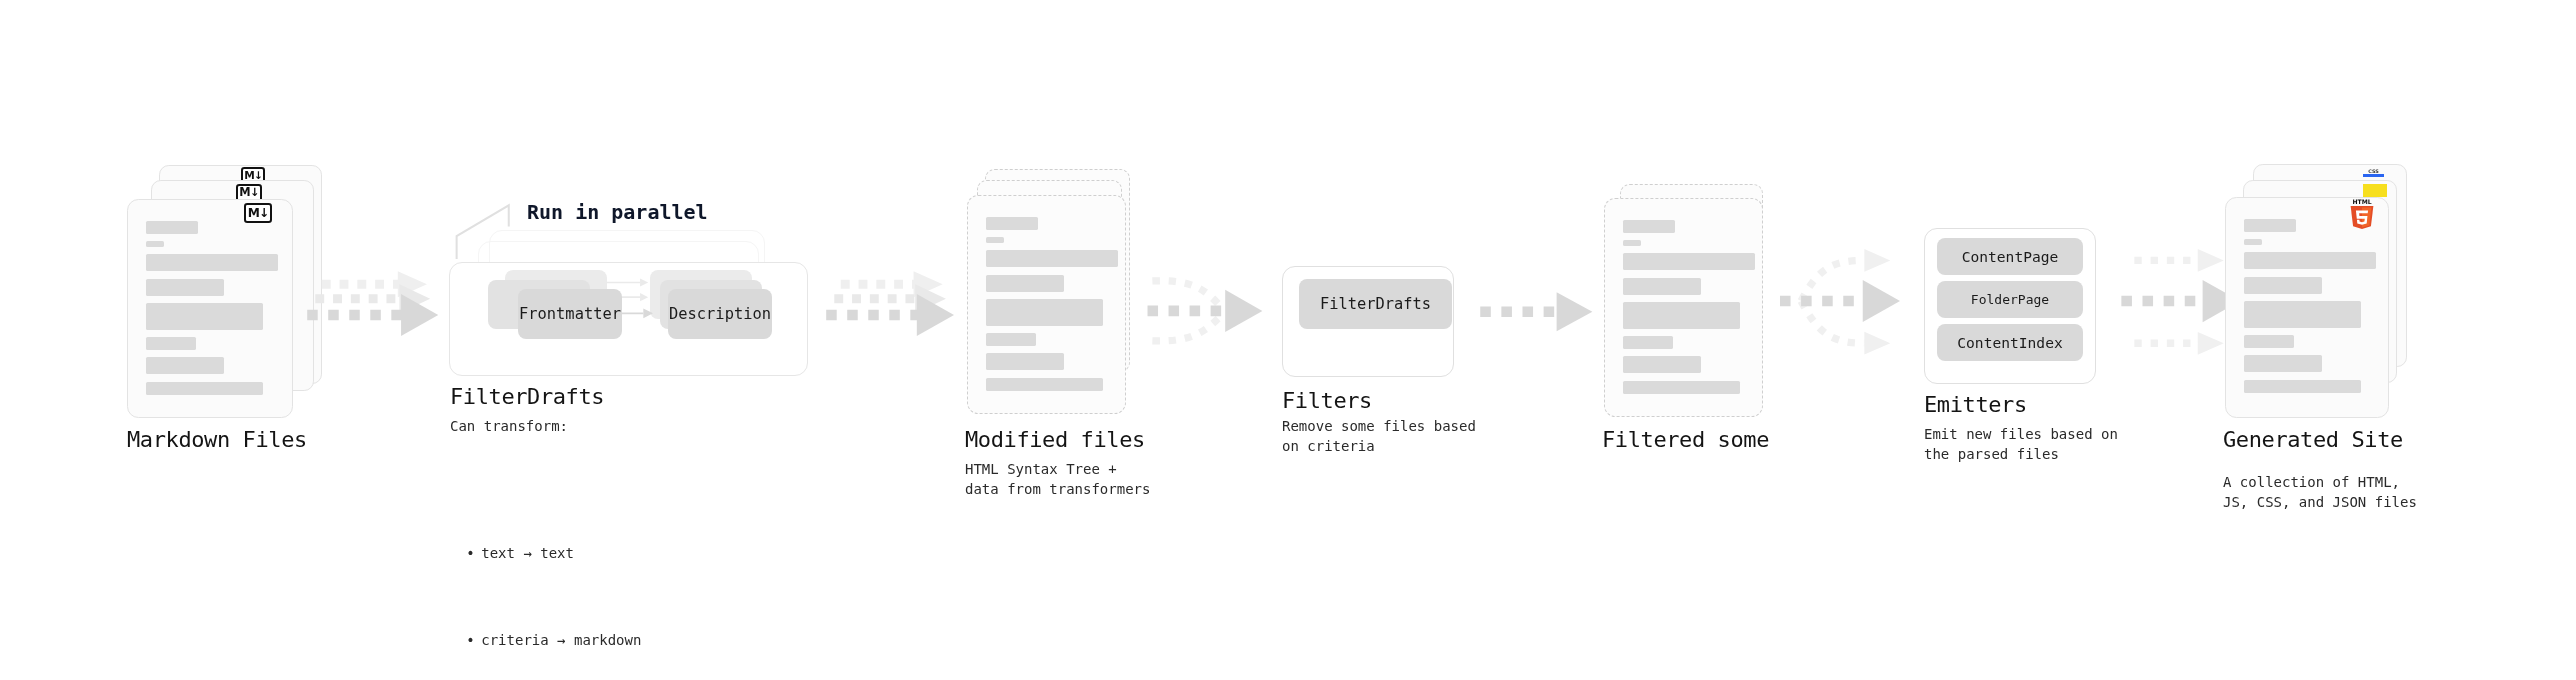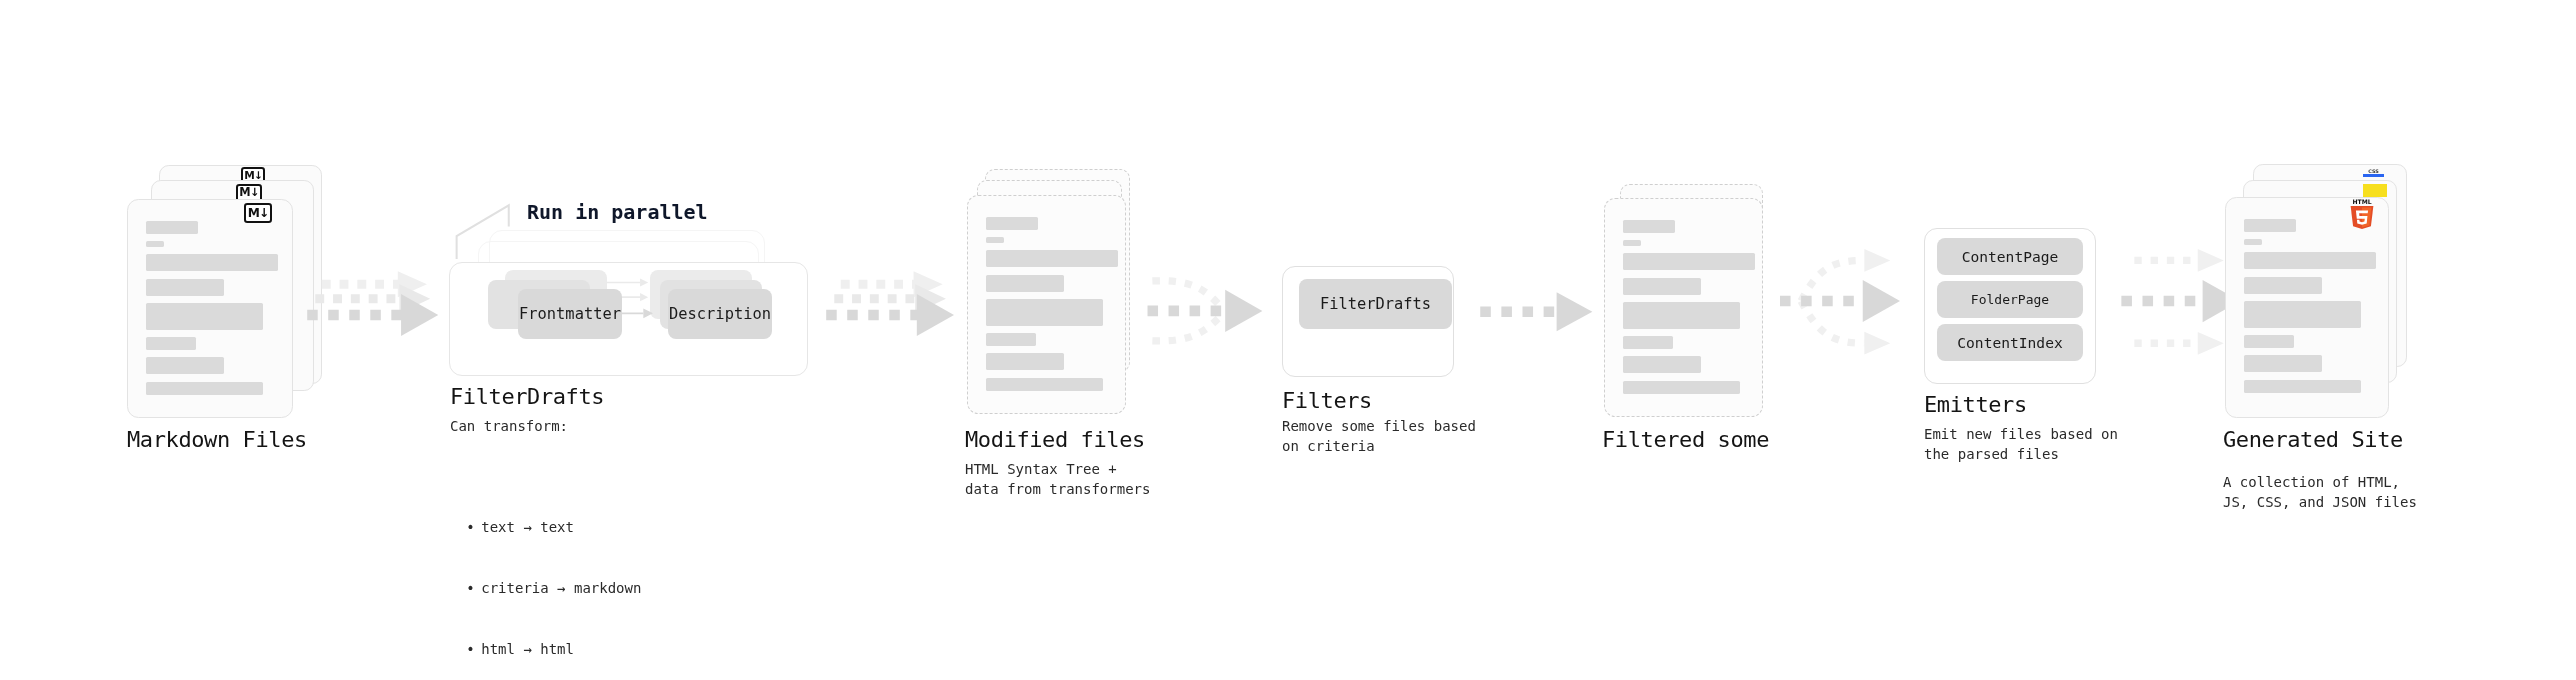--- a/index.html
+++ b/index.html
@@ -95,21 +95,21 @@
     font-family:"DejaVu Sans Mono","Liberation Mono",monospace;
     white-space:pre;
   }
   .bullets{
     position:absolute;
     font-size:14px;line-height:20.3px;color:#2a2a2a;
     font-family:"DejaVu Sans Mono","Liberation Mono",monospace;
     white-space:pre;
   }
   .bullets ul{margin:0;padding-left:16.3px;list-style:none;}
-  .bullets li{white-space:nowrap;}
+  .bullets li{white-space:nowrap;margin-top:26px;}
   .bullets li:before{content:"\2022";margin-right:6.5px;}
 
   .parallel-label{
     position:absolute;
     font-size:20px;color:#0f172a;
     font-family:"DejaVu Sans Mono","Liberation Mono",monospace;
     white-space:nowrap;
     font-weight:bold;
   }
 

